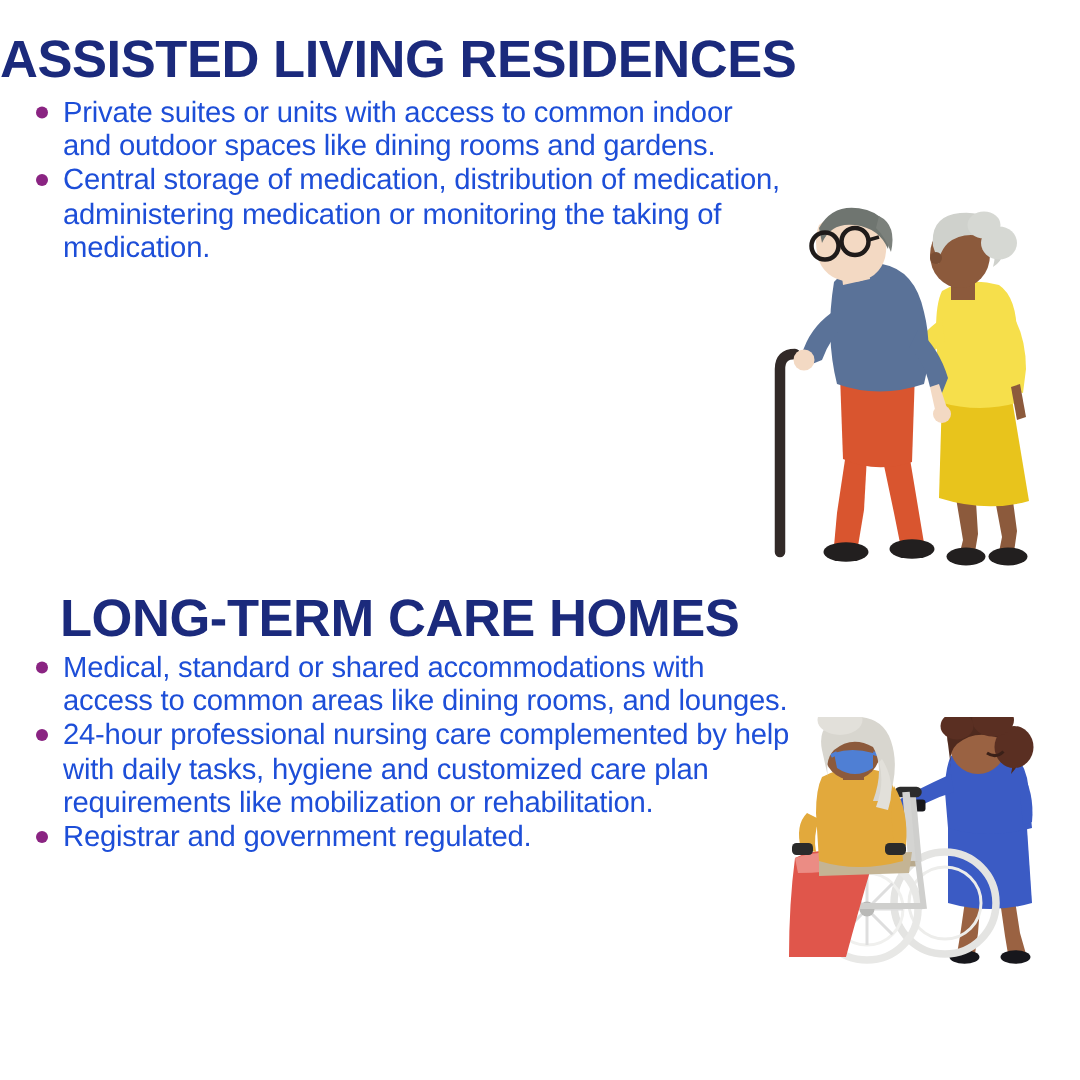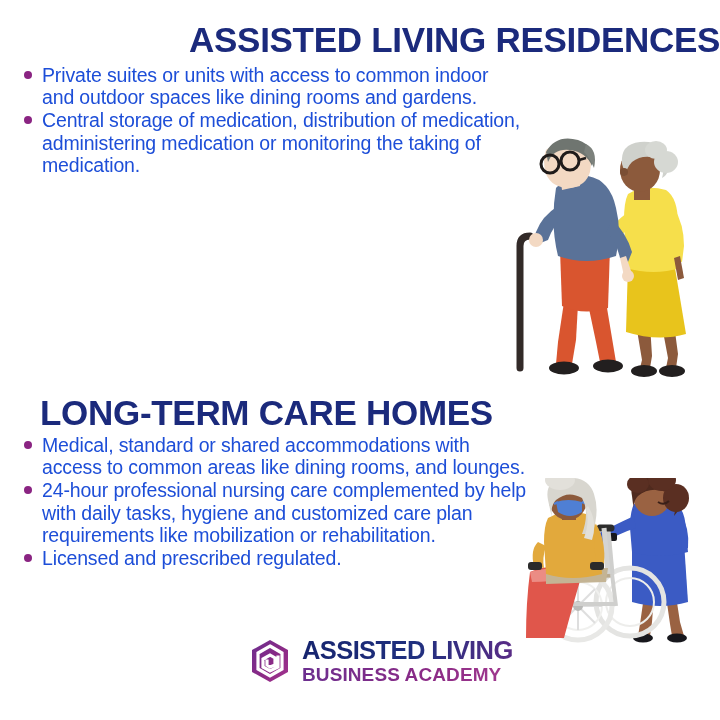--- a/index.html
+++ b/index.html
@@ -23,21 +23,21 @@
     font-weight: bold;
     color: #1b2a7c;
     letter-spacing: -0.3px;
     line-height: 1;
     white-space: nowrap;
   }
   #title-assisted {
     position: absolute;
     left: 0; top: 22px;
     width: 720px;
-    text-align: right;
+    text-align: left;
     font-size: 35px;
   }
   #title-longterm {
     position: absolute;
     left: 40px; top: 395px;
     font-size: 35px;
     text-align: right;
   }
 
   
@@ -133,21 +133,21 @@
     <li class="bullet-item">
       <span class="bullet-dot"></span>
       <span class="bullet-text">Medical, standard or shared accommodations with access to common areas like dining rooms, and lounges.</span>
     </li>
     <li class="bullet-item">
       <span class="bullet-dot"></span>
       <span class="bullet-text">24-hour professional nursing care complemented by help with daily tasks, hygiene and customized care plan requirements like mobilization or rehabilitation.</span>
     </li>
     <li class="bullet-item">
       <span class="bullet-dot"></span>
-      <span class="bullet-text">Licensed and prescribed regulated.</span>
+      <span class="bullet-text">Registrar and government regulated.</span>
     </li>
   </ul>
 
   <div id="illo-couple" class="illustration">
     <svg viewBox="0 0 196 252" width="196" height="252" aria-hidden="true">
 
       <path d="M120 196 L126 232 L124 240 L134 240 L136 228 L134 196 Z" fill="#8c5a3c"></path>
 
       <path d="M146 198 L152 230 L150 240 L160 240 L162 226 L158 196 Z" fill="#8c5a3c"></path>
 
@@ -286,36 +286,14 @@
 
       <path d="M44 24 Q56 20 70 24 L70 34 Q58 42 46 34 Z" fill="#4f7fd4"></path>
       <path d="M42 26 L46 24 M70 24 L76 26" stroke="#4f7fd4" stroke-width="2.5"></path>
 
       <path d="M36 22 Q32 2 54 0 Q76 -2 82 16 Q88 34 80 56 L70 56 Q78 34 70 20 Q56 12 44 22 Q38 28 40 40 Z" fill="#d8d6cf"></path>
       <ellipse cx="48" cy="2" rx="15" ry="10" fill="#e2e0da"></ellipse>
       <path d="M76 28 Q86 44 80 62 L72 60 Q78 44 74 30 Z" fill="#e2e0da"></path>
     </svg>
   </div>
 
-  <div id="logo">
-    <span id="logo-mark">
-      <svg viewBox="0 0 44 44" width="44" height="44" aria-hidden="true">
-        <defs>
-          <linearGradient id="hexg" x1="0" y1="0" x2="1" y2="1">
-            <stop offset="0" stop-color="#6c2f8f"></stop>
-            <stop offset="0.55" stop-color="#8b2a86"></stop>
-            <stop offset="1" stop-color="#a4348f"></stop>
-          </linearGradient>
-        </defs>
-
-        <path d="M22 1 L40 11 L40 33 L22 43 L4 33 L4 11 Z" fill="url(#hexg)"></path>
-
-        <path d="M22 7 L34 14 L34 30 L22 37 L10 30 L10 14 Z" fill="none" stroke="#ffffff" stroke-width="3.2"></path>
-        <path d="M30 18 L30 28 L22 32 L15 28 L15 20 L22 16 L27 19 L27 26 L22 28 L19 26 L19 22" fill="none" stroke="#ffffff" stroke-width="3.2" stroke-linecap="square"></path>
-      </svg>
-    </span>
-    <span id="logo-words">
-      <span id="logo-line-1">ASSISTED LIVING</span>
-      <span id="logo-line-2">BUSINESS ACADEMY</span>
-    </span>
-  </div>
 
 </div>
 
 </body></html>

